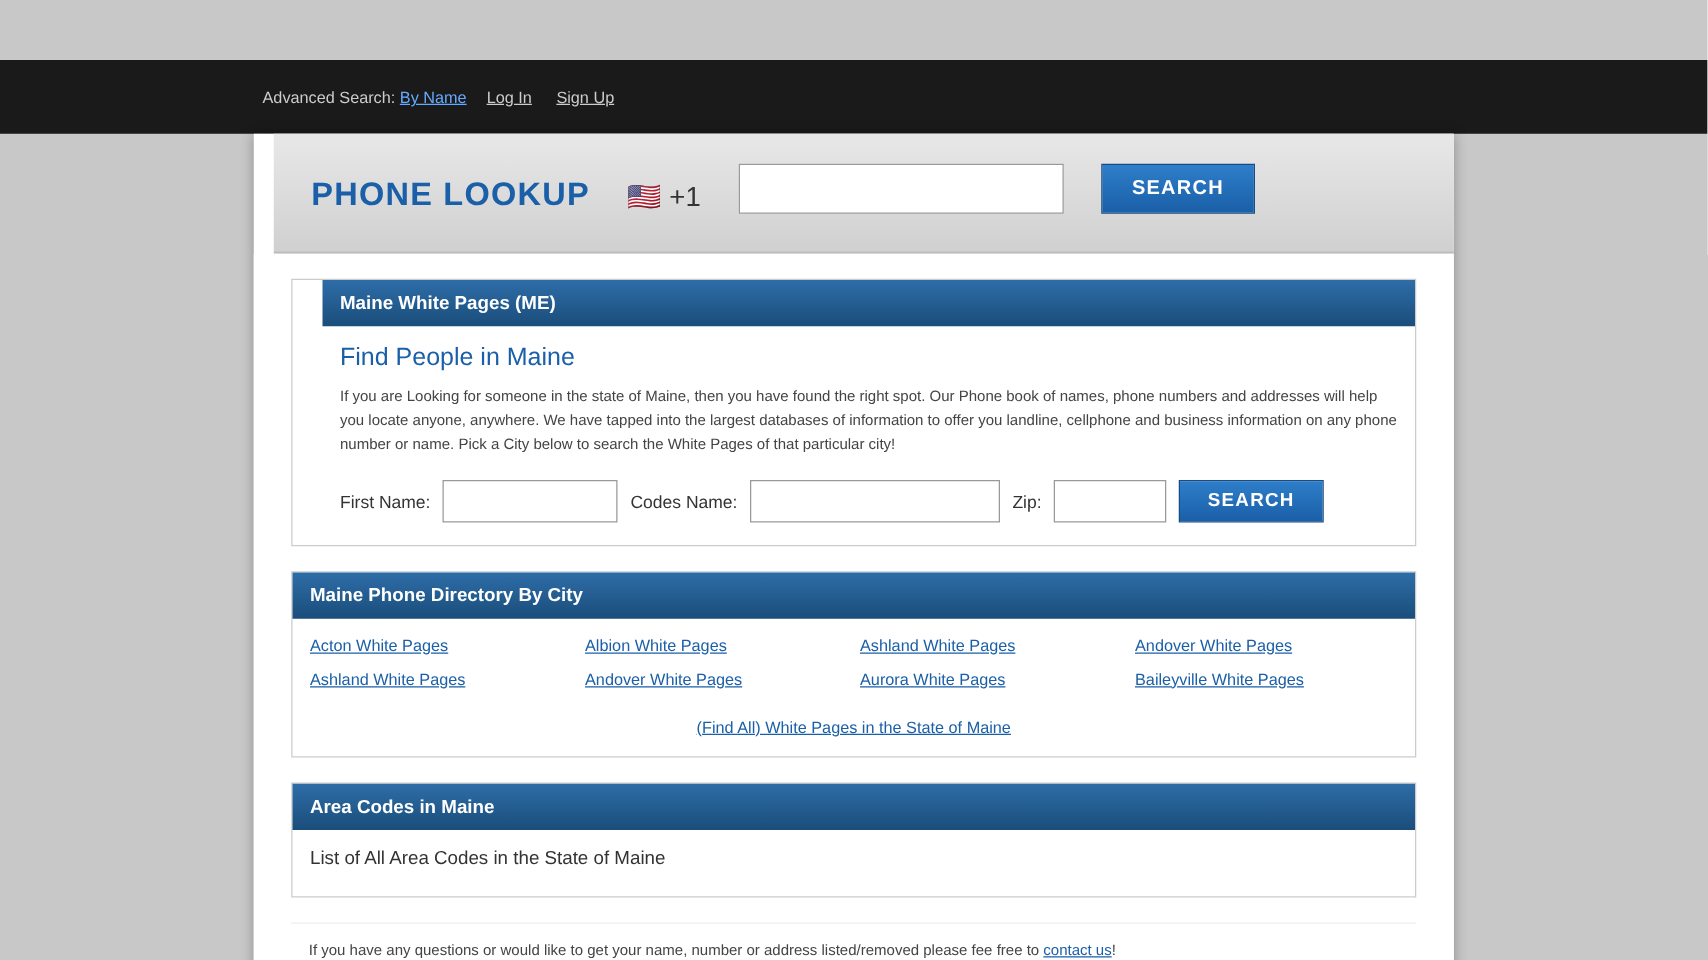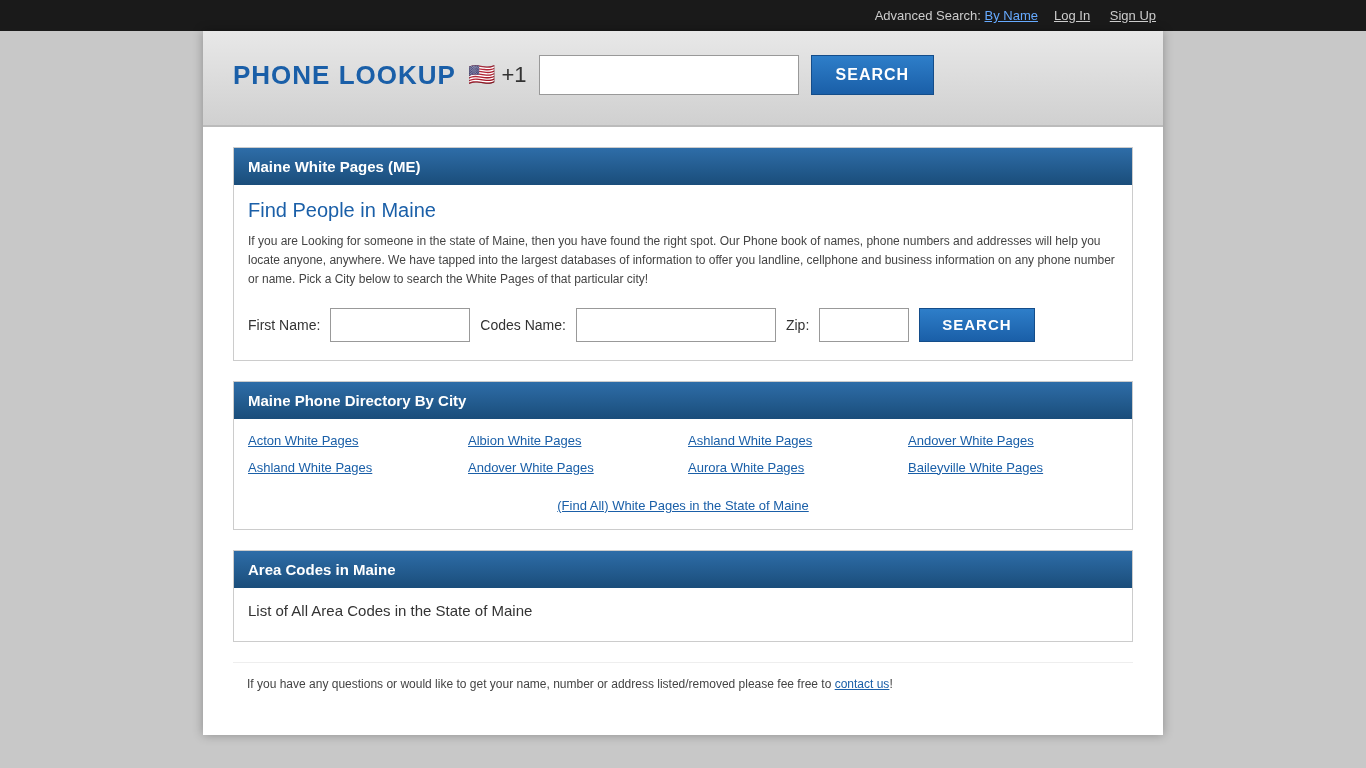--- a/index.html
+++ b/index.html
@@ -7,25 +7,26 @@
       font-family: Arial, sans-serif;
       font-size: 14px;
       background: #c8c8c8;
       color: #333;
     }
 
     
     #top-bar {
       background: #1a1a1a;
       color: #ccc;
-      padding: 8px 0;
+      padding: 22px 0;
       display: flex;
-      justify-content: flex-end;
+      justify-content: flex-start;
       align-items: center;
       width: 100%;
+      margin-top: 48px;
     }
     #top-bar-left {
       padding-left: 210px;
       font-size: 13px;
       color: #ccc;
     }
     #top-bar-left a {
       color: #6af;
       text-decoration: underline;
       cursor: pointer;
@@ -48,22 +49,23 @@
       background: #fff;
       box-shadow: 0 0 10px rgba(0,0,0,0.3);
     }
 
     
     #phone-lookup-section {
       background: linear-gradient(to bottom, #e8e8e8, #d0d0d0);
       padding: 24px 30px 30px 30px;
       border-bottom: 2px solid #bbb;
       display: flex;
-      align-items: center;
-      gap: 12px;
+      align-items: flex-end;
+      gap: 30px;
+      margin-left: 16px;
     }
     #phone-lookup-title {
       font-size: 26px;
       font-weight: bold;
       color: #1a5fa8;
       letter-spacing: 1px;
       white-space: nowrap;
     }
     #flag-prefix {
       font-size: 22px;
@@ -103,20 +105,21 @@
       font-size: 15px;
       font-weight: bold;
       padding: 10px 14px;
       margin-bottom: 0;
     }
 
     
     #whitepages-section {
       border: 1px solid #ccc;
       margin-bottom: 20px;
+      padding-left: 24px;
     }
     #find-people-title {
       font-size: 20px;
       color: #1a5fa8;
       font-weight: normal;
       margin: 14px 0 10px 0;
       padding: 0 14px;
     }
     #find-people-desc {
       font-size: 12px;

